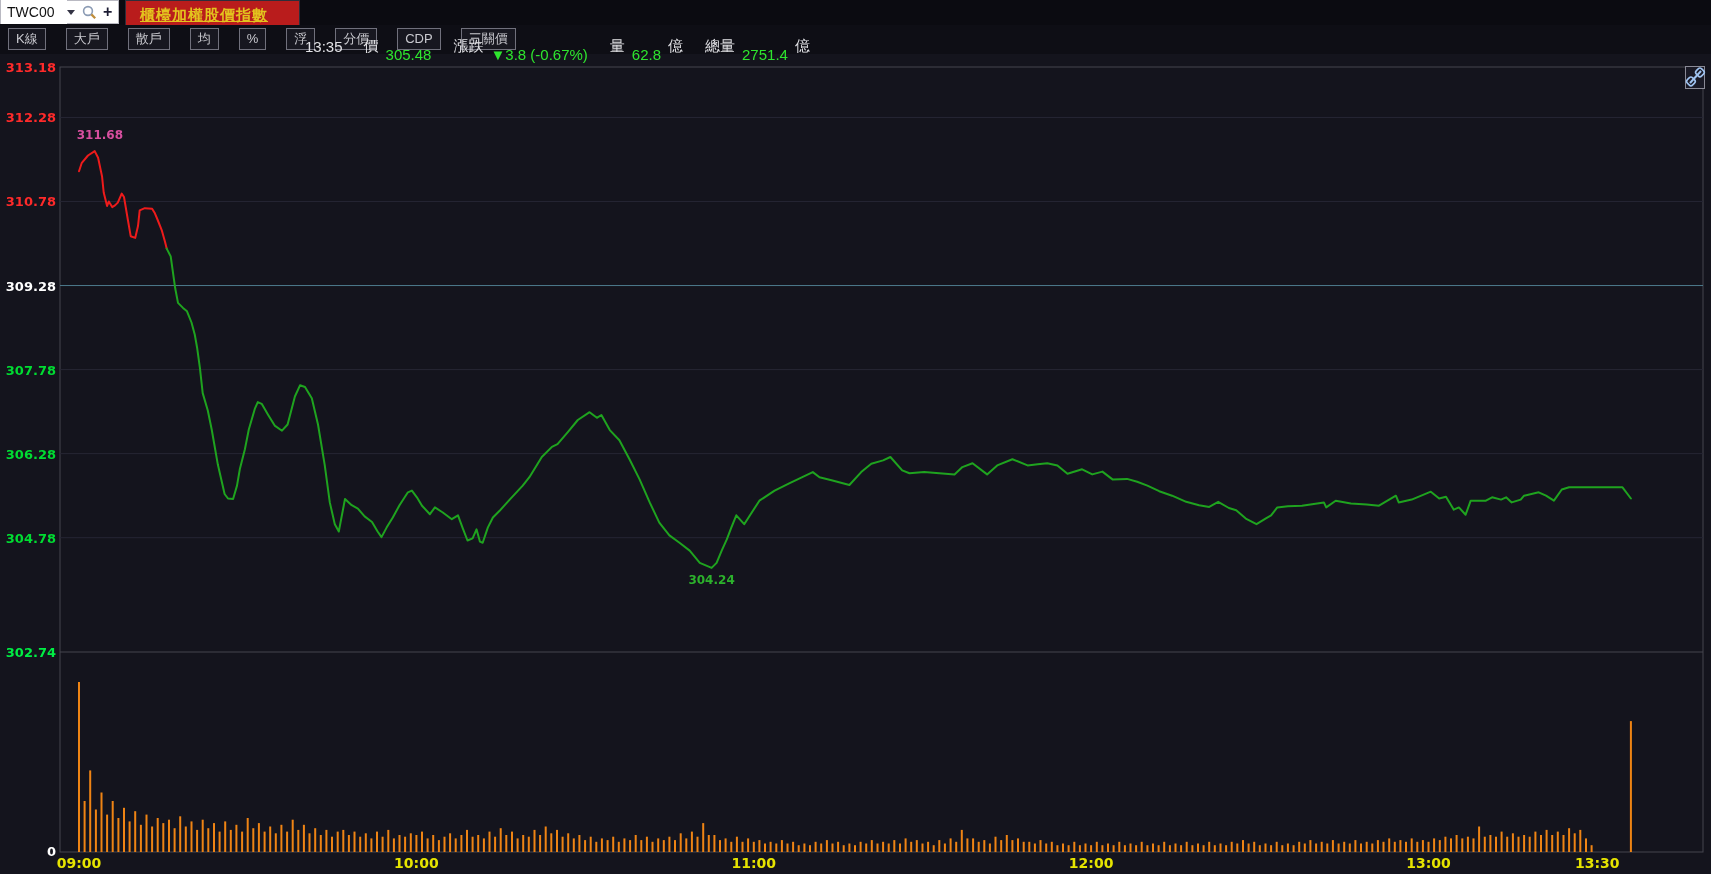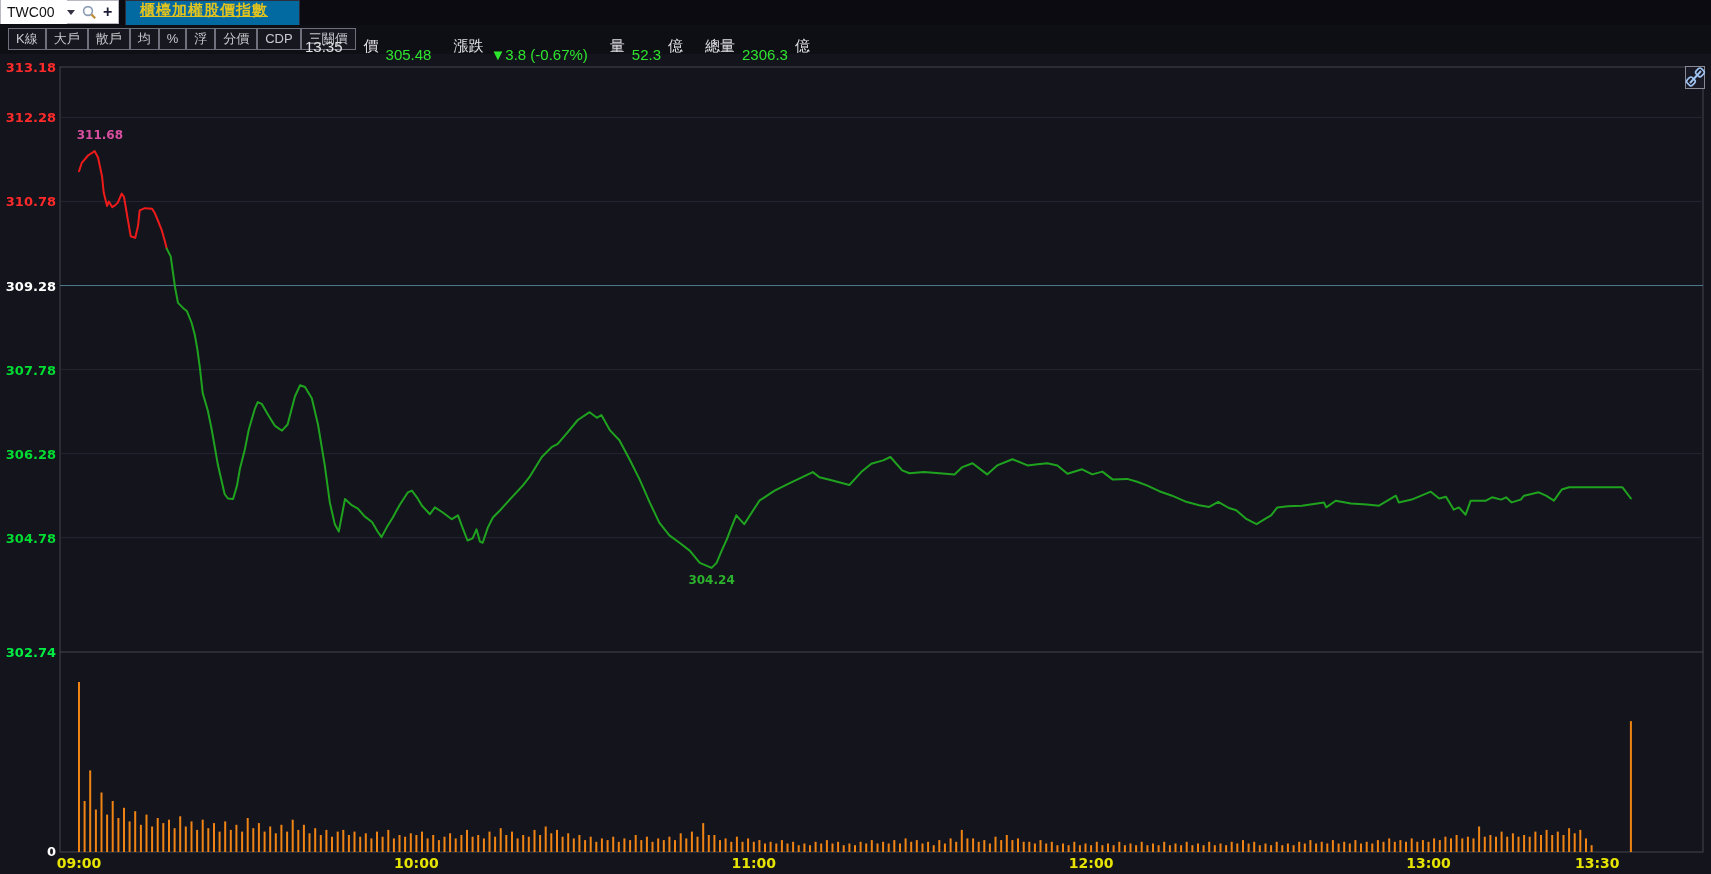--- a/index.html
+++ b/index.html
@@ -12,28 +12,28 @@
   #row1 { position:absolute; left:0; top:0; width:1711px; height:25px; background:#0b0b11; }
   #symbolbox { position:absolute; left:0; top:0; width:119px; height:24px; background:#ffffff;
                border:1px solid #b9b9c2; display:flex; align-items:center; }
   #symbol-input { width:66px; height:24px; border:none; outline:none; background:#fff;
                   color:#111; font-size:14px; padding-left:6px; font-family:"Liberation Sans",sans-serif; }
   .caret { width:0; height:0; border-left:4px solid transparent; border-right:4px solid transparent;
            border-top:5px solid #333344; margin:0 4px 0 0; }
   .magwrap { width:16px; height:16px; margin:0 2px; display:flex; align-items:center; justify-content:center; }
   #plus-btn { color:#1b1b33; font-size:16px; font-weight:bold; padding:0 4px; line-height:20px; cursor:default; }
   #tab { position:absolute; left:125px; top:0; height:25px; min-width:175px; padding:0 14px;
-         background:#0369a1; border:1px solid #2e2e3a; border-bottom:none;
-         display:flex; align-items:flex-start; }
+         background:#b91c1c; border:1px solid #2e2e3a; border-bottom:none;
+         display:flex; align-items:flex-end; }
   #tab span { color:#e3c31e; font-size:15px; font-weight:bold; letter-spacing:1px;
               text-decoration:underline; }
 
   
   #row2 { position:absolute; left:0; top:25px; width:1711px; height:29px; background:#0e0e15; }
-  #toolbar-buttons { position:absolute; left:8px; top:3px; display:flex; gap:0; }
+  #toolbar-buttons { position:absolute; left:8px; top:3px; display:flex; gap:20px; }
   .tb { background:#171720; border:1px solid #70707c; color:#c9c9cf; font-size:13px;
         height:22px; padding:0 7px; line-height:20px; font-family:"Liberation Sans",sans-serif; }
   #statusline { position:absolute; left:305px; top:4px; display:flex; align-items:center;
                 gap:7px; font-size:15px; white-space:nowrap; }
   .st-lab { color:#e2e2e6; }
   .st-val { color:#2ee52e;margin-top:17px; }
   .st-time { color:#e2e2e6; margin-right:14px; }
   .gap { width:8px; }
 
   
@@ -384,22 +384,22 @@
       </div>
     <div id="statusline">
       <span class="st-time">13:35</span>
       <span class="st-lab">價</span>
       <span class="st-val">305.48</span>
       <span class="gap"></span>
       <span class="st-lab">漲跌</span>
       <span class="st-val">▼3.8 (-0.67%)</span>
       <span class="gap"></span>
       <span class="st-lab">量</span>
-      <span class="st-val">52.3</span>
+      <span class="st-val">62.8</span>
       <span class="st-lab">億</span>
       <span class="gap"></span>
       <span class="st-lab">總量</span>
-      <span class="st-val">2306.3</span>
+      <span class="st-val">2751.4</span>
       <span class="st-lab">億</span>
     </div>
   </div>
 
 </div>
 
 </body></html>

